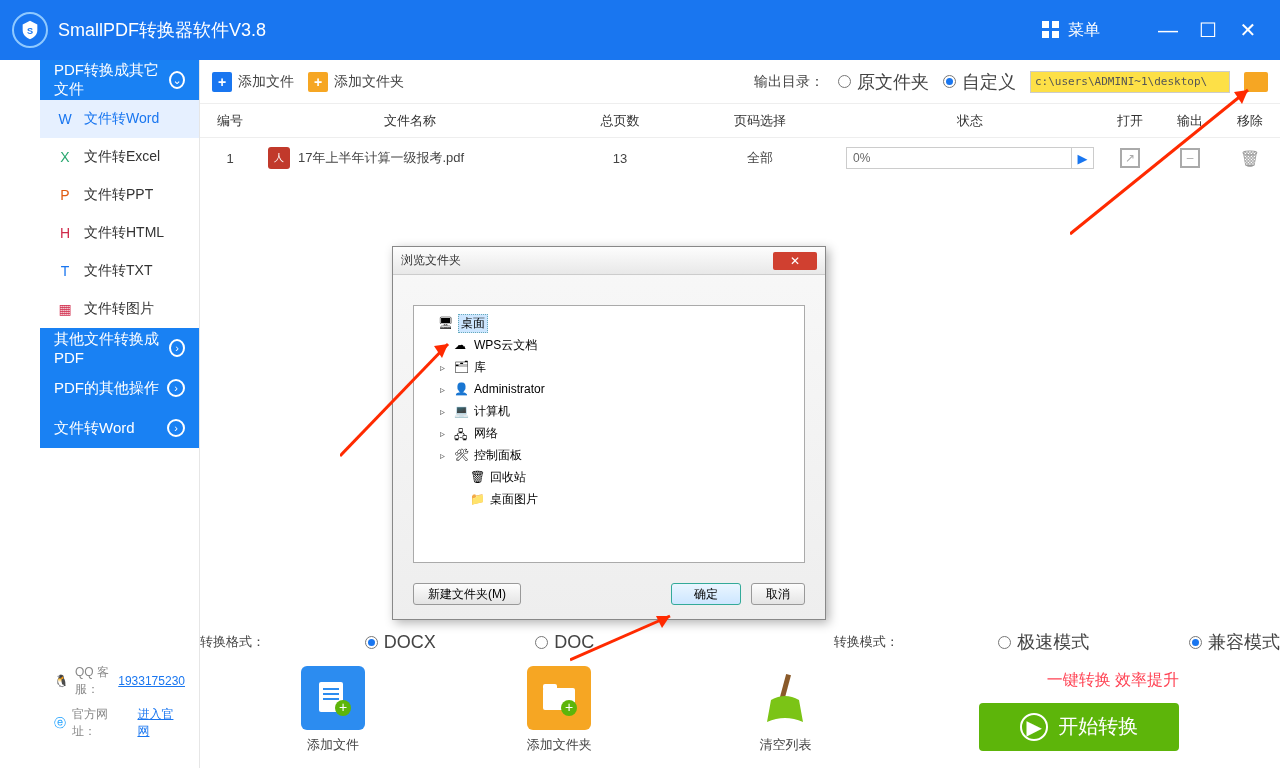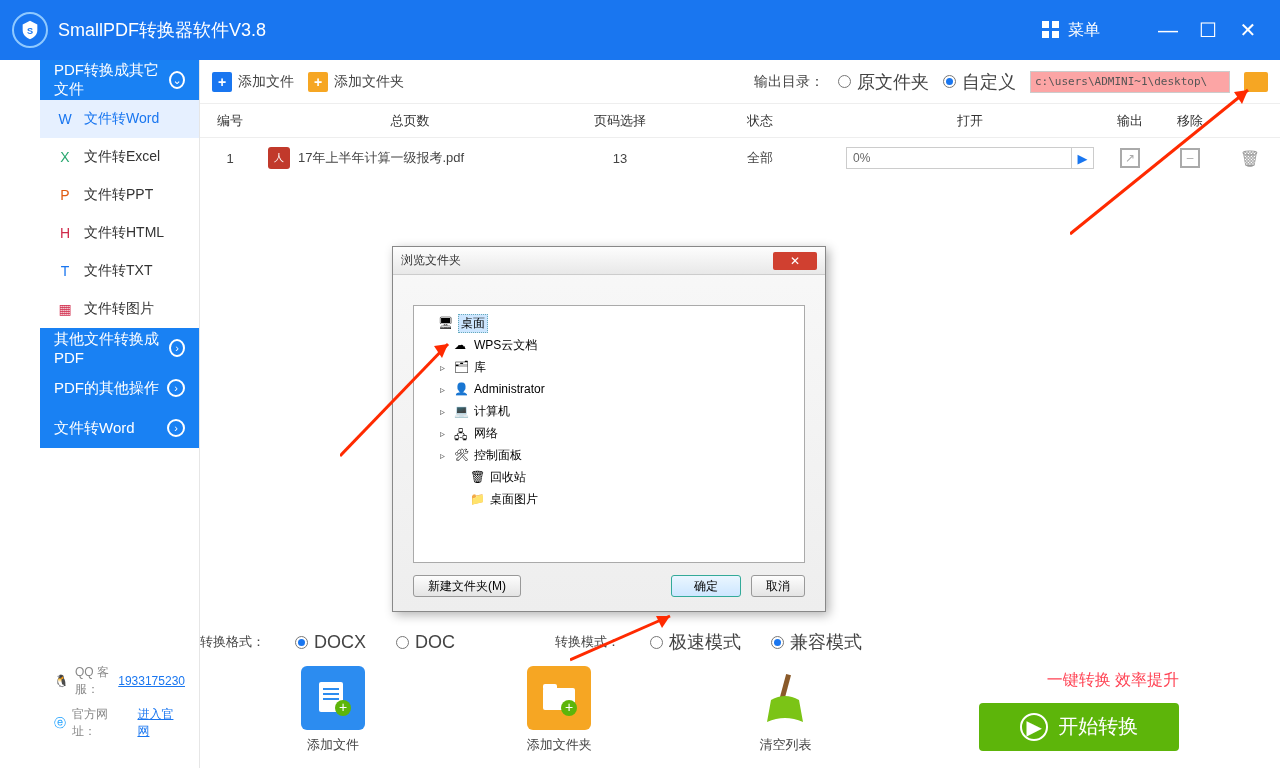--- a/index.html
+++ b/index.html
@@ -27,35 +27,35 @@
 
 .main { flex: 1; display: flex; flex-direction: column; border-left: 1px solid #e6e6e6; }
 .toolbar { height: 44px; display: flex; align-items: center; padding: 0 12px; gap: 14px; font-size: 14px; color: #444; border-bottom: 1px solid #eee; }
 .btn-add { display: flex; align-items: center; gap: 6px; cursor: pointer; }
 .btn-add .plus { width: 20px; height: 20px; background: #1976f0; color: #fff; display: flex; align-items: center; justify-content: center; font-weight: bold; border-radius: 2px; }
 .btn-add.folder .plus { background: #f6a623; }
 .toolbar .spacer { flex: 1; }
 .radio-g { display: flex; align-items: center; gap: 6px; font-size: 18px; }
 .radio { width: 13px; height: 13px; border: 1px solid #777; border-radius: 50%; display: inline-flex; align-items: center; justify-content: center; }
 .radio.on::after { content: ''; width: 7px; height: 7px; background: #1976f0; border-radius: 50%; }
-.path-input { width: 200px; height: 22px; border: 1px solid #ccc; font-family: monospace; font-size: 11px; padding: 0 4px; color: #555; background:#fca5a5; }
+.path-input { width: 200px; height: 22px; border: 1px solid #ccc; font-family: monospace; font-size: 11px; padding: 0 4px; color: #555; background:#fde047; }
 .folder-ico { width: 24px; height: 20px; background: #f6a623; border-radius: 2px; cursor: pointer; }
 
 .tbl-head { display: grid; grid-template-columns: 60px 300px 120px 160px 260px 60px 60px 60px; height: 34px; align-items: center; font-size: 13px; color: #333; text-align: center; border-bottom: 1px solid #eee; }
 .tbl-row { display: grid; grid-template-columns: 60px 300px 120px 160px 260px 60px 60px 60px; height: 40px; align-items: center; font-size: 13px; color: #444; text-align: center; }
 .tbl-row .fname { display: flex; align-items: center; gap: 8px; text-align: left; padding-left: 8px; }
 .pdf-ico { width: 22px; height: 22px; background: #c1392b; border-radius: 3px; color: #fff; font-size: 10px; display: flex; align-items: center; justify-content: center; }
 .progress { display: flex; align-items: center; border: 1px solid #ccc; height: 22px; margin: 0 6px; }
 .progress .txt { flex: 1; text-align: left; padding-left: 6px; font-size: 12px; color: #666; }
 .progress .play { width: 22px; height: 100%; border-left: 1px solid #ccc; display: flex; align-items: center; justify-content: center; color: #1976f0; }
 .cell-btn { width: 20px; height: 20px; border: 2px solid #aaa; margin: 0 auto; cursor: pointer; display:flex;align-items:center;justify-content:center;color:#aaa;font-size:12px; }
 
 .content-area { flex: 1; position: relative; }
 .bottom-bar { padding: 4px 0 14px; }
-.format-row { display: flex; align-items: center; justify-content: flex-start; gap: 30px; font-size: 13px; color: #444; height: 28px; }
+.format-row { display: flex; align-items: center; justify-content: space-between; gap: 30px; font-size: 13px; color: #444; height: 28px; }
 .big-row { display: flex; align-items: center; justify-content: space-around; padding: 10px 20px 0; }
 .big-btn { display: flex; flex-direction: column; align-items: center; gap: 6px; cursor: pointer; font-size: 13px; color: #444; }
 .big-ico { width: 64px; height: 64px; border-radius: 6px; display: flex; align-items: center; justify-content: center; }
 .big-ico.blue { background: #2c8cf0; }
 .big-ico.orange { background: #f6a623; }
 .start-btn { width: 200px; height: 48px; background: #5db50a; color: #fff; font-size: 20px; border-radius: 4px; display: flex; align-items: center; justify-content: center; gap: 10px; cursor: pointer; }
 .start-btn .play-c { width: 28px; height: 28px; border: 2px solid #fff; border-radius: 50%; display: flex; align-items: center; justify-content: center; }
 .slogan { color: #f45; font-size: 16px; text-align: right; margin-bottom: 6px; }
 .right-area { display:flex; flex-direction:column; align-items:flex-end; gap:6px;justify-content:space-between;}
 
@@ -65,21 +65,21 @@
 .dlg-title .t { flex: 1; color: #333; }
 .dlg-close { width: 44px; height: 18px; background: #d04030; border-radius: 2px; color: #fff; display: flex; align-items: center; justify-content: center; cursor: pointer; }
 .dlg-body { padding: 30px 20px 14px; }
 .tree { border: 1px solid #aaa; height: 258px; background: #fff; padding: 6px; overflow: auto; }
 .tree-item { display: flex; align-items: center; gap: 4px; height: 22px; padding-left: 4px; }
 .tree-item.sel .lbl { background: #cde6ff; border: 1px dotted #6ab; padding: 0 2px; }
 .tree-item .exp { width: 10px; color: #666; font-size: 10px; }
 .tree-item .ico2 { width: 16px; height: 14px; }
 .tree-item.d1 { padding-left: 20px; }
 .tree-item.d2 { padding-left: 36px; }
-.dlg-btns { display: flex; gap: 10px; margin-top: 12px; align-items: center; }
+.dlg-btns { display: flex; gap: 10px; margin-top: 20px; align-items: center; }
 .dlg-btn { height: 22px; padding: 0 14px; border: 1px solid #999; background: linear-gradient(#fdfdfd,#e4e4e4); border-radius: 3px; cursor: pointer; display: flex; align-items: center; }
 .dlg-btn.primary { border-color: #3a9; background: linear-gradient(#eaf6ff,#cde6ff); padding: 0 22px; }
 
 
 .arrow { position: absolute; pointer-events: none; }
 .arrow svg line { stroke: #ff2a00; stroke-width: 3; }
 .arrow svg polygon { fill: #ff2a00; }
 </style>
 </head>
 <body>
@@ -182,20 +182,21 @@
       <label class="radio-g">
           <span class="radio on"></span>
           <span>自定义</span>
         </label>
       <input class="path-input" value="c:\users\ADMINI~1\desktop\" style="">
       <div class="folder-ico"></div>
     </div>
 
     <div class="tbl-head">
       <div>编号</div>
+      <div>文件名称</div>
       <div>总页数</div>
       <div>页码选择</div>
       <div>状态</div>
       <div>打开</div>
       <div>输出</div>
       <div>移除</div>
     </div>
     <div class="tbl-row">
       <div>1</div>
       <div class="fname">

